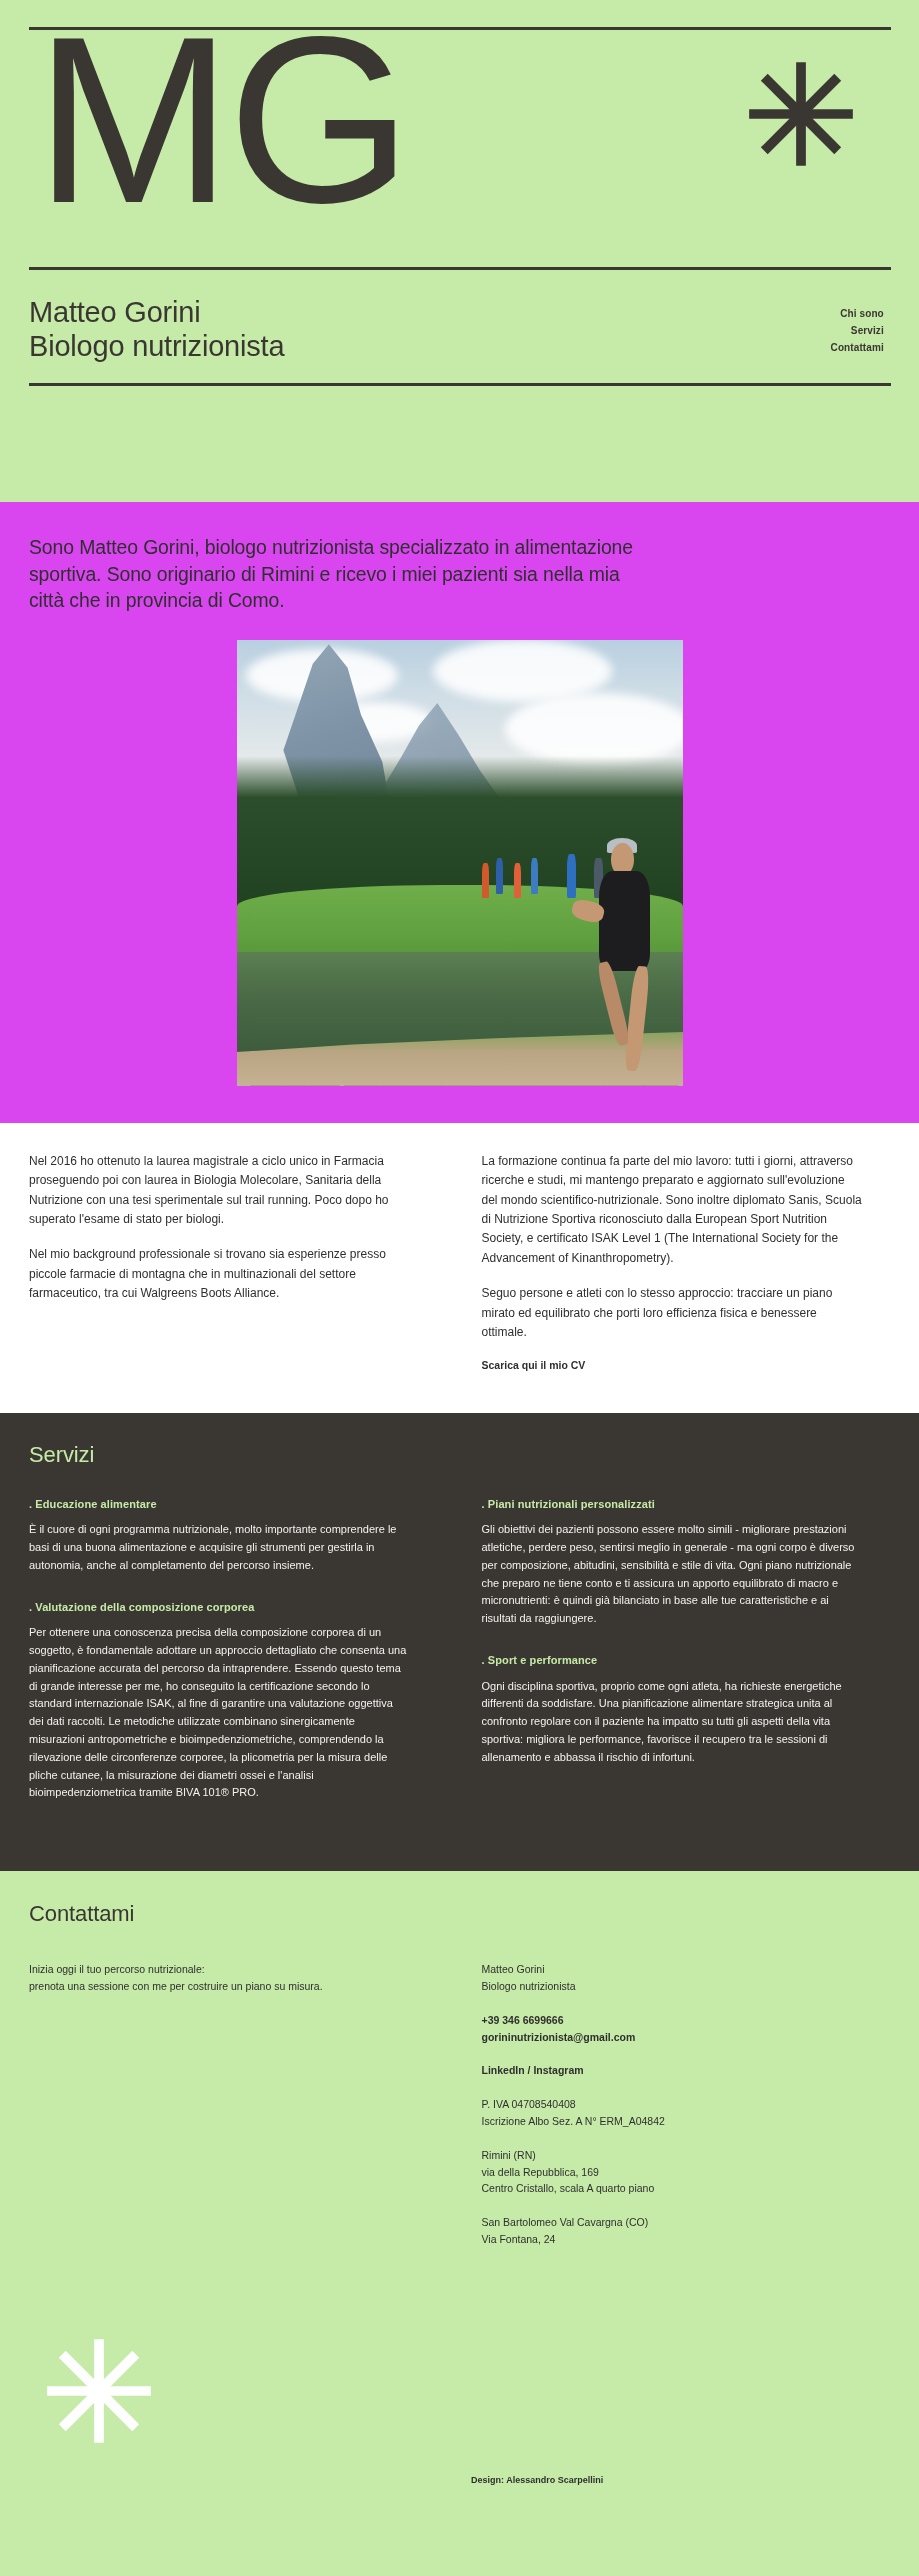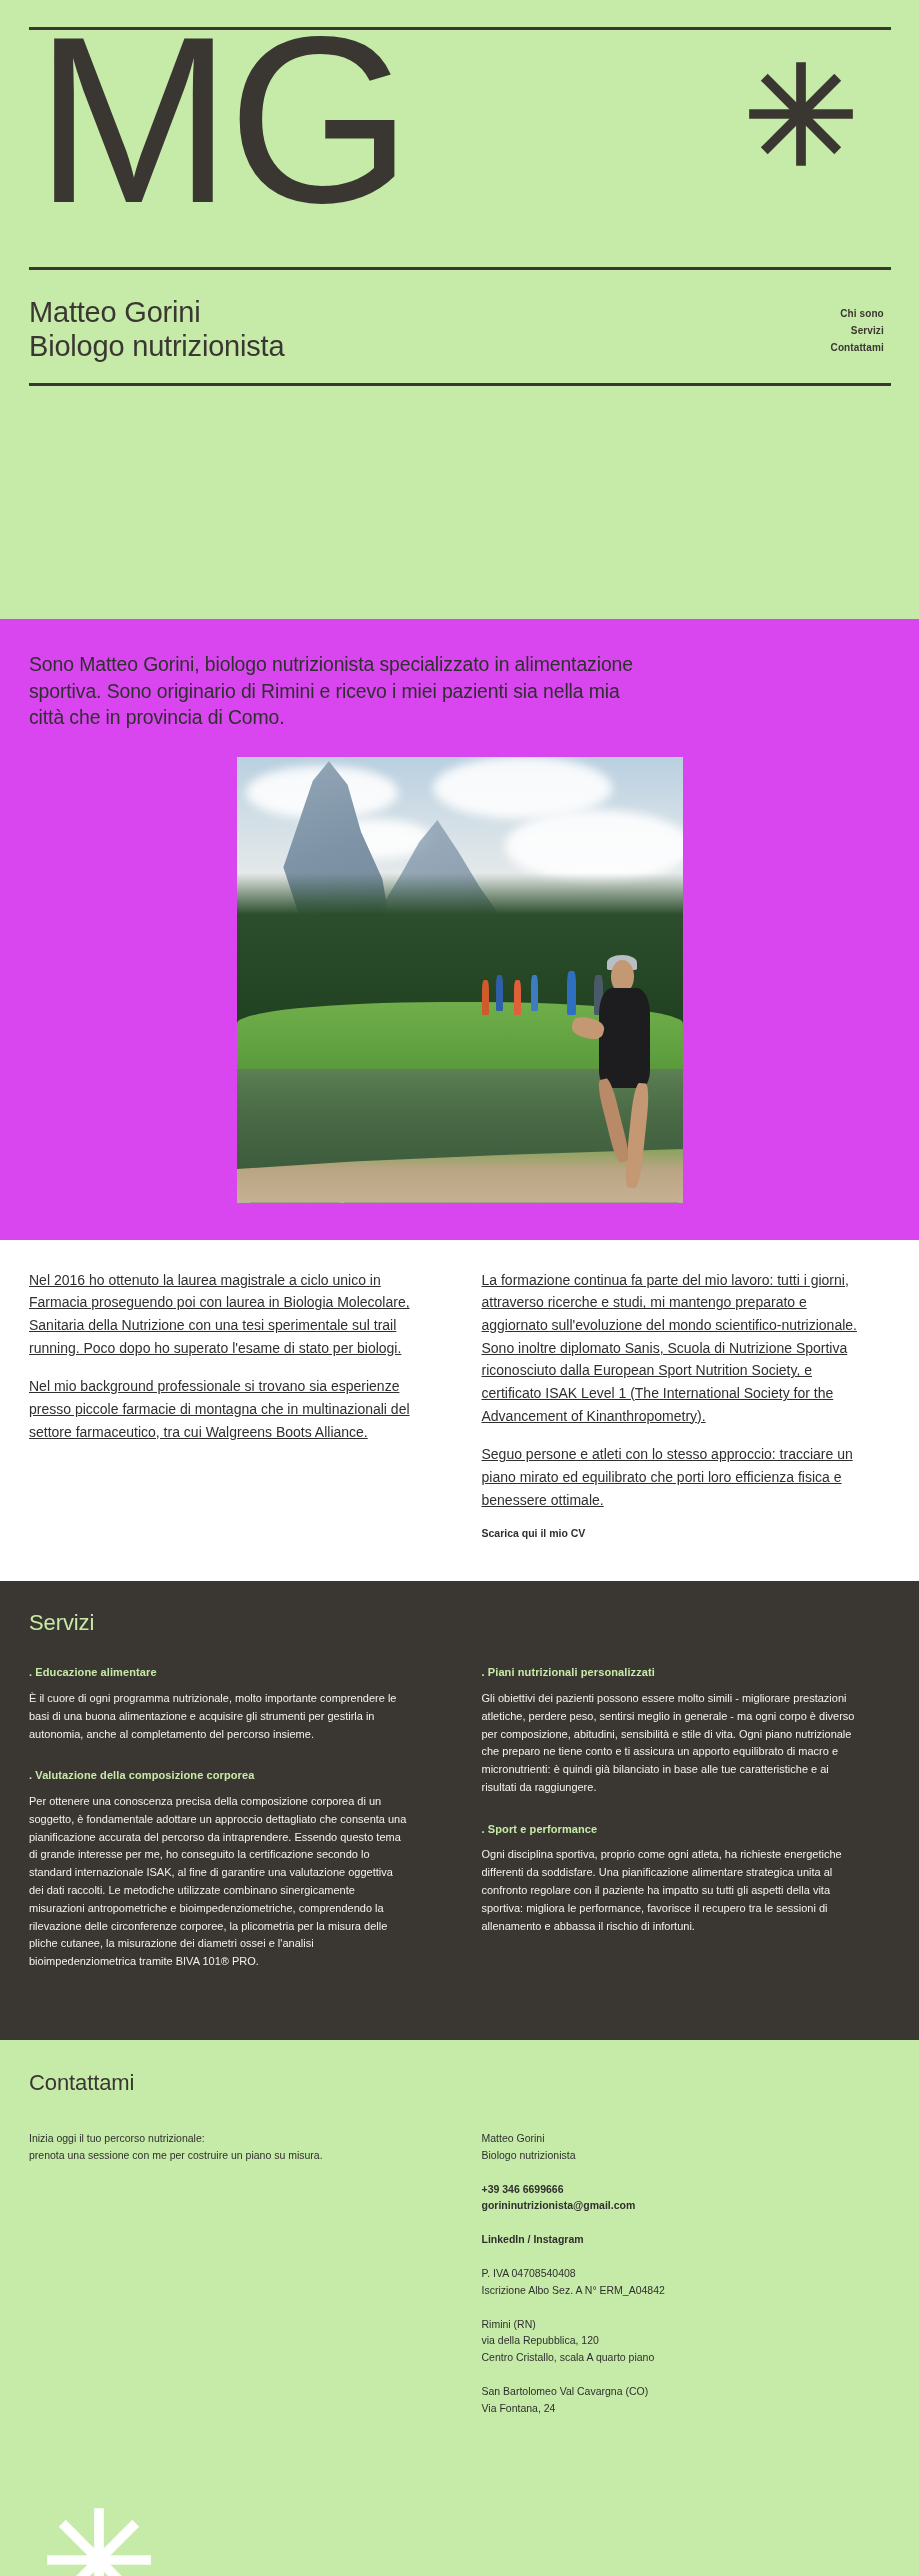--- a/index.html
+++ b/index.html
@@ -9,21 +9,21 @@
     font-family: "Liberation Sans", sans-serif;
     -webkit-font-smoothing: antialiased;
   }
   body { width: 920px; height: 2576px; overflow: hidden; position: relative; }
 
   
   .hero {
     background: #c6eba8;
     padding: 0 29px;
     position: relative;
-    height: 592px;
+    height: 475px;
   }
   .rule {
     height: 2.9px;
     background: #3a3631;
     width: 100%;
   }
   .hero-top-rule { margin-top: 27px; }
 
   .monogram-row {
     position: relative;
@@ -159,26 +159,25 @@
 
   
   .bio {
     background: #ffffff;
     padding: 29px 29px 42px 29px;
     display: flex;
     gap: 43px;
   }
   .bio-col { flex: 1; }
   .bio-col p {
-    font-size: 14px;
+    font-size: 12px;
     line-height: 1.62;
     color: #2f2f2f;
     margin-bottom: 16px;
     max-width: 381px;
-    text-decoration: underline;
   }
   .cv-link {
     font-size: 10.5px;
     font-weight: 700;
     color: #2f2f2f;
     text-decoration: none;
     display: inline-block;
   }
 
   
@@ -407,21 +406,21 @@
         </div>
       </div>
 
       <div class="cblock">
         <div>P. IVA 04708540408</div>
         <div>Iscrizione Albo Sez. A N° ERM_A04842</div>
       </div>
 
       <div class="cblock">
         <div>Rimini (RN)</div>
-        <div>via della Repubblica, 120</div>
+        <div>via della Repubblica, 169</div>
         <div>Centro Cristallo, scala A quarto piano</div>
       </div>
 
       <div class="cblock">
         <div>San Bartolomeo Val Cavargna (CO)</div>
         <div>Via Fontana, 24</div>
       </div>
     </div>
   </div>
 

